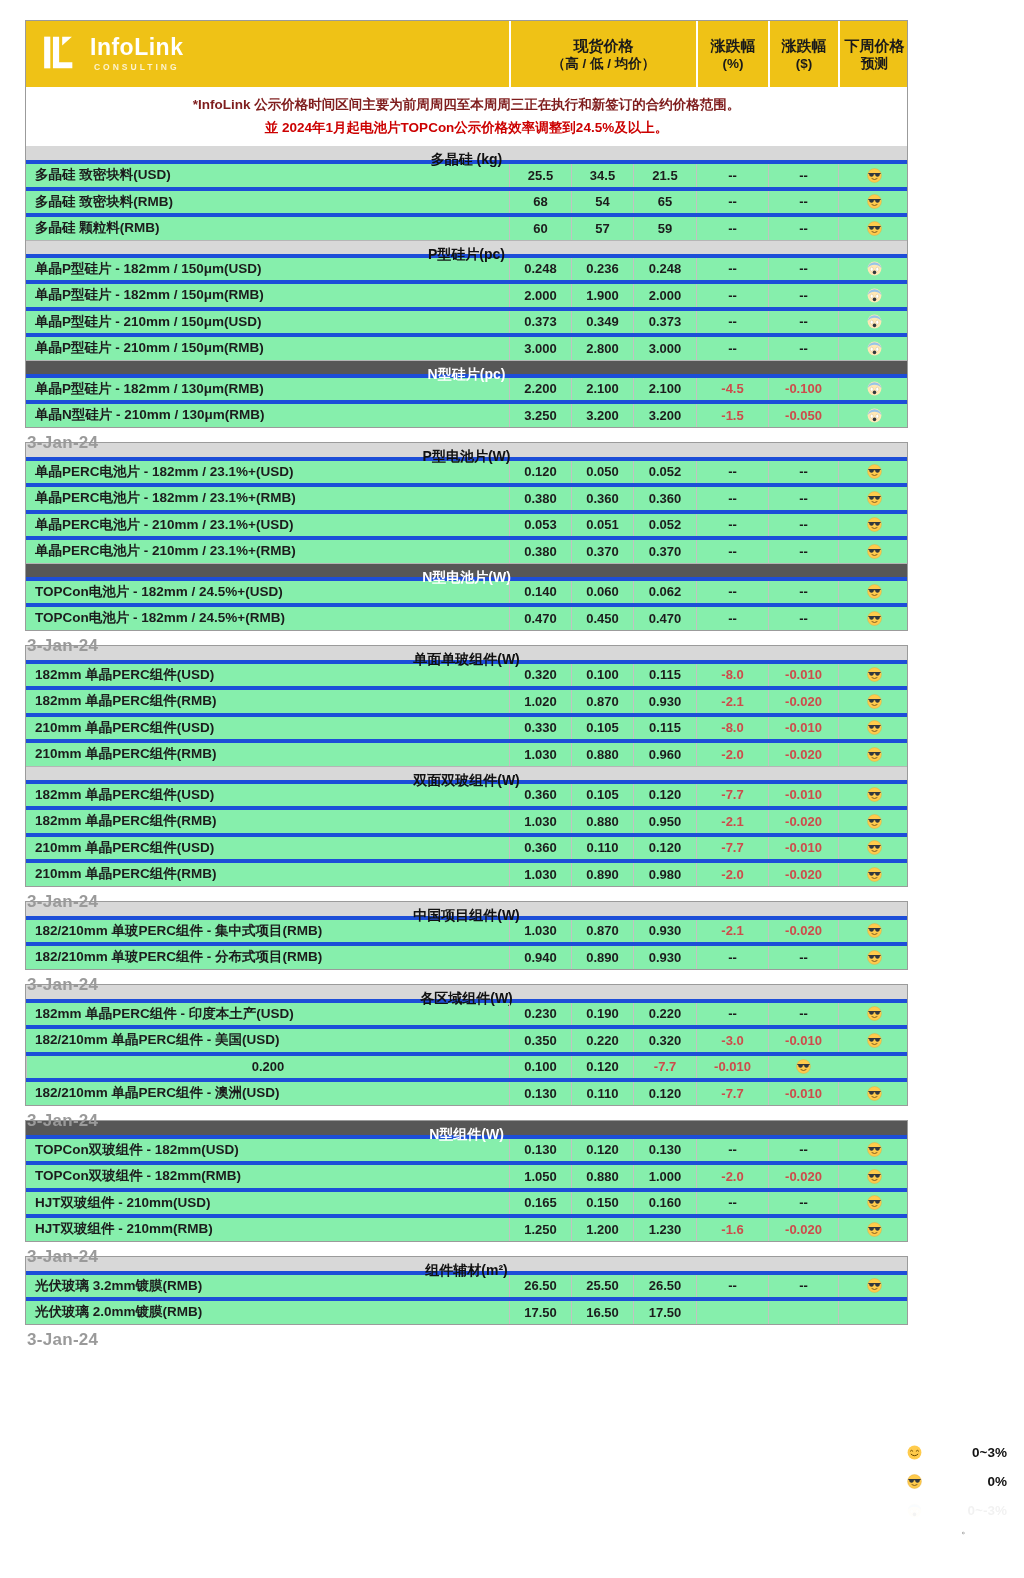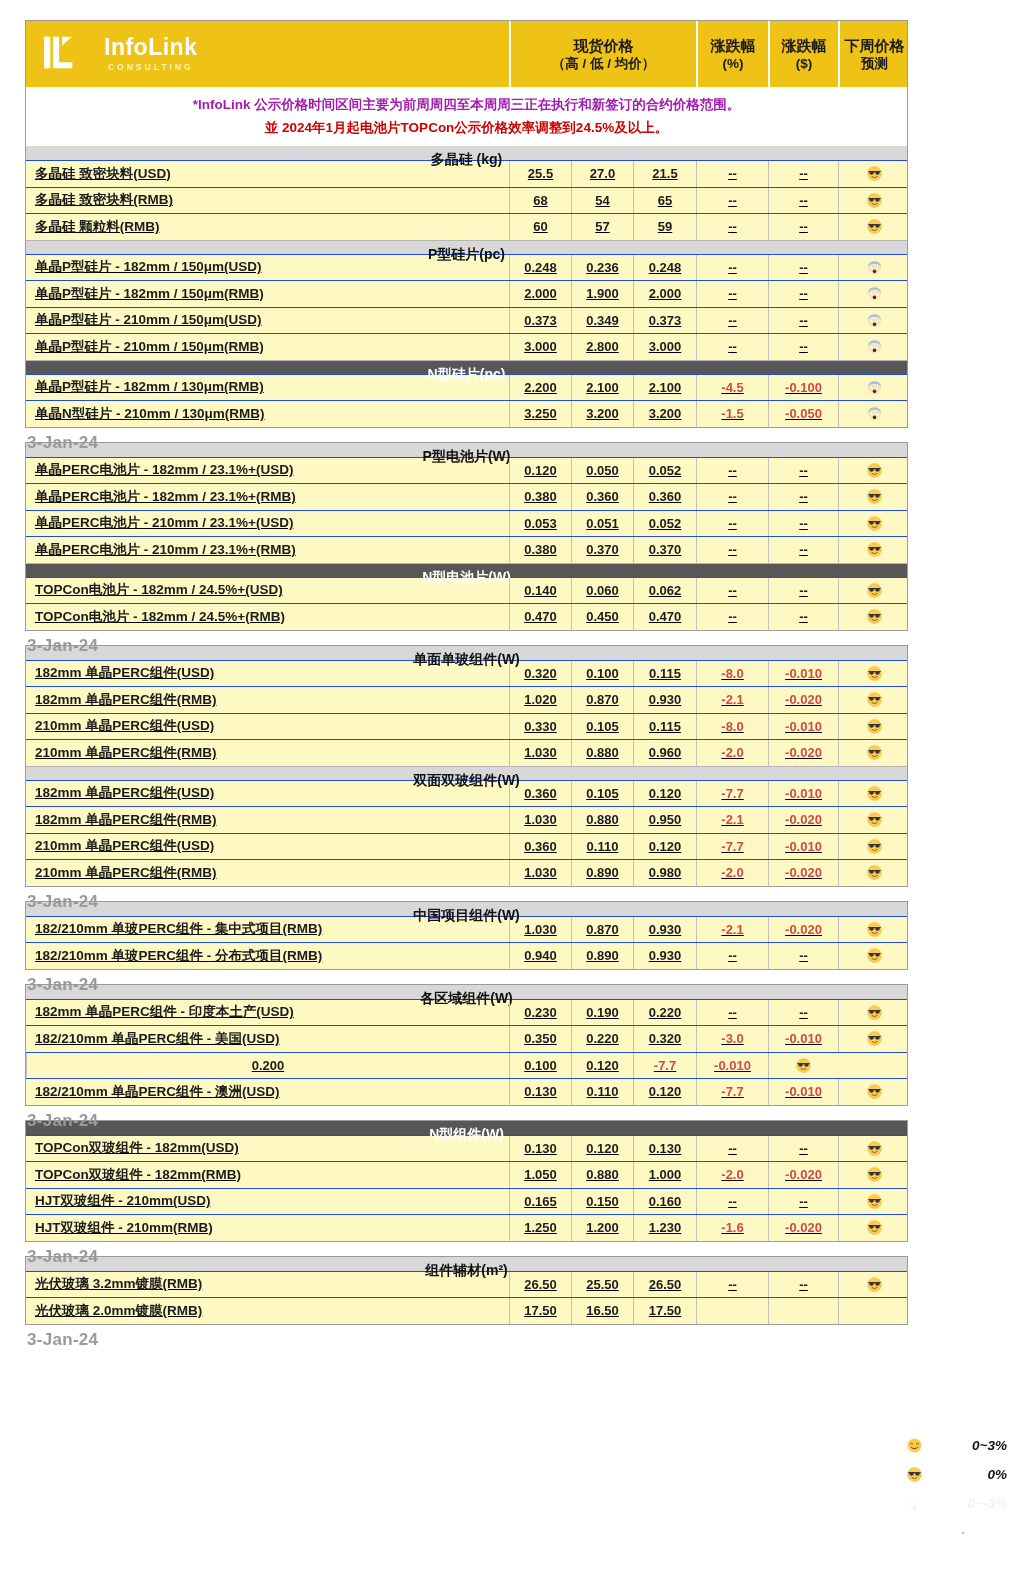--- a/index.html
+++ b/index.html
@@ -6,48 +6,48 @@
   html,body { background:#e9e9e9; }
   body { font-family:"Liberation Sans","DejaVu Sans",sans-serif; }
   .page { position:relative; width:1024px; height:1578px; background:#ffffff; overflow:hidden; margin:0 auto; }
   .main { position:absolute; left:25px; top:20px; width:883px; }
 
   .table-box { border:1px solid #9b9b9b; background:#fff; }
 
   
   .brand-header { display:grid; grid-template-columns:483px 187px 72px 70px 71px; background:#efc216; height:66px; }
   .brand-header > div { border-left:2px solid #ffffff; display:flex; flex-direction:column; align-items:center; justify-content:center; text-align:center; color:#1a1a1a; font-weight:700; }
-  .brand-header > .brand-cell { border-left:none; flex-direction:row; justify-content:flex-start; align-items:center; padding-left:14px; gap:24px; }
+  .brand-header > .brand-cell { border-left:none; flex-direction:row; justify-content:flex-start; align-items:center; padding-left:14px; gap:10px; }
   .col-title { font-size:15px; line-height:19px; }
   .col-sub   { font-size:13.5px; line-height:18px; font-weight:700; }
   .brand-text { display:flex; flex-direction:column; line-height:1; }
   .brand-name { color:#ffffff; font-size:23px; font-weight:700; letter-spacing:0.5px; }
   .brand-sub  { color:rgba(255,255,255,0.8); font-size:8.5px; font-weight:700; letter-spacing:3px; margin-top:4px; }
 
   
   .notes { padding:6px 8px 7px 8px; text-align:center; background:#fff; }
-  .note-line { font-size:13.5px; font-weight:700; line-height:23px; color:#a21caf; }
+  .note-line { font-size:13.5px; font-weight:700; line-height:23px; color:#7f1d1d; }
   .note-line.red { color:#cc0000; }
 
   
   .section-header { height:14px; line-height:26px; text-align:center; font-weight:700; font-size:14px; border-top:1px solid #b5b5b5; }
   .section-header.light { background:#d8d8d8; color:#111; }
   .section-header.dark  { background:#575757; color:#ffffff; }
-  .row { display:grid; grid-template-columns:483px 62px 62px 63px 72px 70px 71px; height:26.5px; border-top:1px solid #1d4ed8; background:#fef9c3;text-decoration:underline; }
+  .row { display:grid; grid-template-columns:483px 62px 62px 63px 72px 70px 71px; height:26.5px; border-top:4px solid #1d4ed8; background:#86efac; }
   .row:first-child, .section-header:first-child { border-top:none; }
   .cell { display:flex; align-items:center; justify-content:center; font-size:13px; color:#1c1c1c; font-weight:600; border-left:1px solid #c2c2c2; overflow:hidden; white-space:nowrap; }
   .cell.name { justify-content:flex-start; padding-left:9px; font-size:13.5px; border-left:none; }
   .cell.neg { color:#ce4b4b; }
   .cell.forecast svg { display:block; }
 
   .date-label { height:14px; padding:5px 0 0 2px; font-size:17px; color:#9a9a9a; font-weight:600; letter-spacing:0.3px; }
 
   
   .legend { position:absolute; left:903px; top:1431px; width:112px; }
-  .legend-row { display:flex; align-items:center; height:29px;font-style:italic; }
+  .legend-row { display:flex; align-items:flex-end; height:29px; }
   .legend-row .lg-icon { width:22px; display:flex; justify-content:center; }
   .legend-row .lg-label { flex:1; text-align:right; font-size:13.5px; font-weight:700; color:#111; padding-right:8px; }
 
   
   .watermark { position:absolute; left:698px; top:1489px; width:326px; height:58px; background:rgba(255,255,255,0.94); }
   .watermark .wm-dot { position:absolute; right:52px; bottom:10px; font-size:11px; color:#8a8a8a; }
 </style>
 </head>
 <body>
 
@@ -90,21 +90,21 @@
       <div class="notes">
         <div class="note-line">*InfoLink 公示价格时间区间主要为前周周四至本周周三正在执行和新签订的合约价格范围。</div>
         <div class="note-line red">並 2024年1月起电池片TOPCon公示价格效率调整到24.5%及以上。</div>
       </div>
 
       <div id="first-sections">
           <div class="section-header light">多晶硅 (kg)</div>
           <div class="row">
             <div class="cell name">多晶硅 致密块料(USD)</div>
             <div class="cell num">25.5</div>
-            <div class="cell num">27.0</div>
+            <div class="cell num">34.5</div>
             <div class="cell num">21.5</div>
             <div class="cell num">--</div>
             <div class="cell num">--</div>
             <div class="cell forecast">
               <svg viewBox="0 0 20 20" width="15" height="15">
                 <circle cx="10" cy="10" r="9.2" fill="#FFCB4C"></circle>
                 <circle cx="10" cy="10" r="9.2" fill="none" stroke="#E0A93E" stroke-width="0.6"></circle>
                 <path d="M1.8 6.6 L18.2 6.6 L18.2 7.9 L17.1 7.9 C17.1 10.2 15.7 11.5 13.9 11.5 C12.1 11.5 10.95 10 10.85 8.3 L9.15 8.3 C9.05 10 7.9 11.5 6.1 11.5 C4.3 11.5 2.9 10.2 2.9 7.9 L1.8 7.9 Z" fill="#31373D"></path>
                 <path d="M6.6 14.3 Q10 16.8 13.4 14.3" stroke="#7C5A21" stroke-width="1.3" fill="none" stroke-linecap="round"></path>
               </svg>

